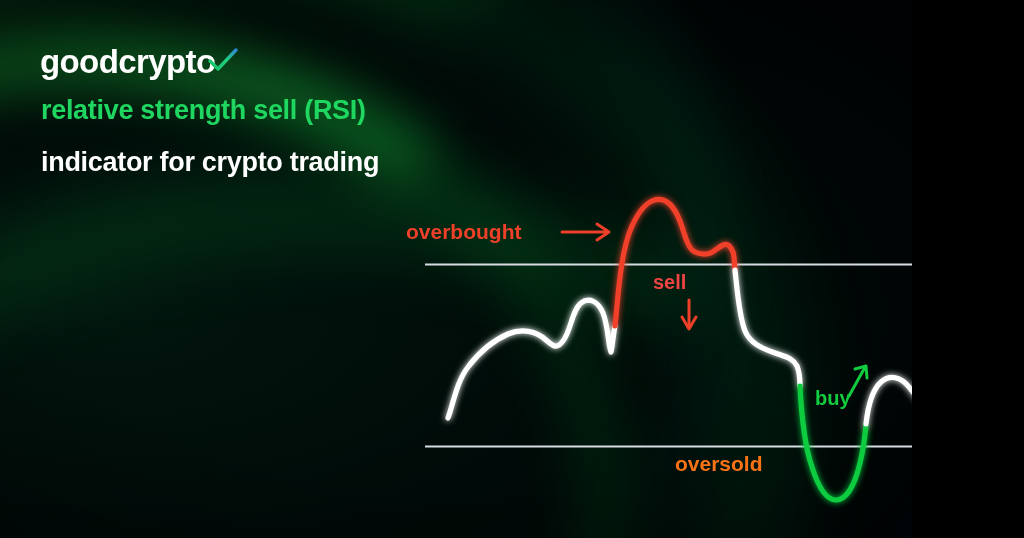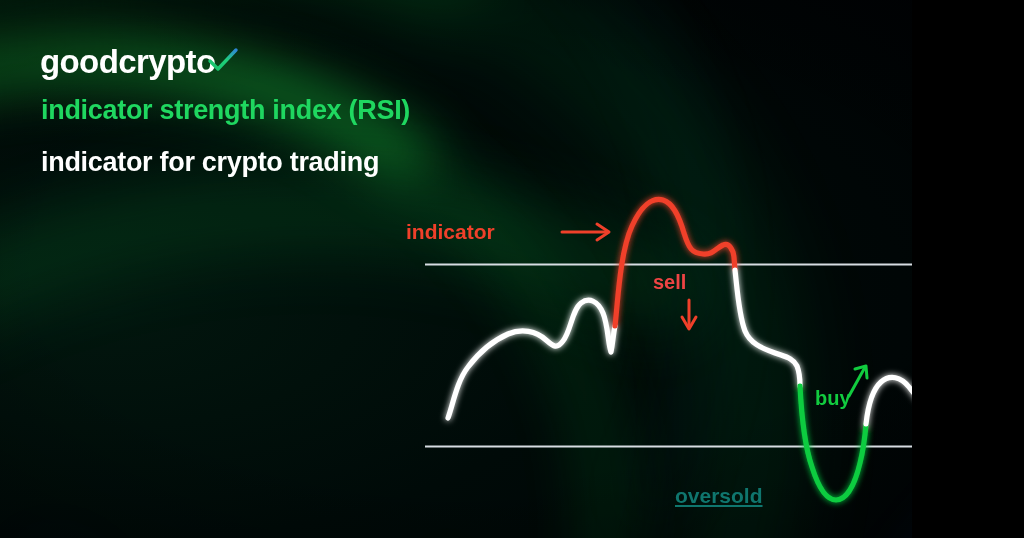--- a/index.html
+++ b/index.html
@@ -193,24 +193,23 @@
     left: 653px; top: 272px;
     font-size: 20px;
     color: #ef4444;
   }
   .ann-buy {
     left: 815px; top: 388px;
     font-size: 20px;
     color: #11cc3f;
   }
   .ann-oversold {
-    left: 675px; top: 485px;
+    left: 675px; top: 453px;
     font-size: 21px;
-    color: #0f766e;
-    text-decoration: underline;
+    color: #f97316;
   }
 </style>
 </head>
 <body>
 
 <div class="stage">
 
   <div class="bg-layer bg-base"></div>
   <div class="bg-layer">
     <div class="arc arc-g3"></div>
@@ -233,21 +232,21 @@
         <linearGradient id="logoGrad" x1="0" y1="1" x2="1" y2="0">
           <stop offset="0%" stop-color="#16c26a"></stop>
           <stop offset="55%" stop-color="#1fd07a"></stop>
           <stop offset="100%" stop-color="#2f86d8"></stop>
         </linearGradient>
       </defs>
       <path d="M4 14 L12 22 L30 3" fill="none" stroke="url(#logoGrad)" stroke-width="3.4" stroke-linecap="round" stroke-linejoin="round"></path>
     </svg>
   </div>
 
-  <div class="headline">indicator strength index (RSI)</div>
+  <div class="headline">relative strength sell (RSI)</div>
   <div class="subhead">indicator for crypto trading</div>
 
   <svg class="chart" viewBox="0 0 1024 538">
     <defs>
       <filter id="softGlow" x="-60%" y="-60%" width="220%" height="220%">
         <feGaussianBlur stdDeviation="3.2" result="b"></feGaussianBlur>
         <feMerge>
           <feMergeNode in="b"></feMergeNode>
           <feMergeNode in="SourceGraphic"></feMergeNode>
         </feMerge>
@@ -314,18 +313,18 @@
         <line x1="849" y1="396" x2="864" y2="369" stroke="#11cc3f" stroke-width="3"></line>
         <polyline points="855,369 866,366 867,378" stroke="#11cc3f" stroke-width="3"></polyline>
       </g>
       <g>
         <line x1="946" y1="428" x2="984" y2="428" stroke="#11cc3f" stroke-width="3.2"></line>
         <polyline points="976,419 988,428 976,437" stroke="#11cc3f" stroke-width="3.2"></polyline>
       </g>
     </g>
   </svg>
 
-  <div class="ann ann-overbought">indicator</div>
+  <div class="ann ann-overbought">overbought</div>
   <div class="ann ann-sell">sell</div>
   <div class="ann ann-buy">buy</div>
   <div class="ann ann-oversold">oversold</div>
 
 </div>
 
 </body></html>

